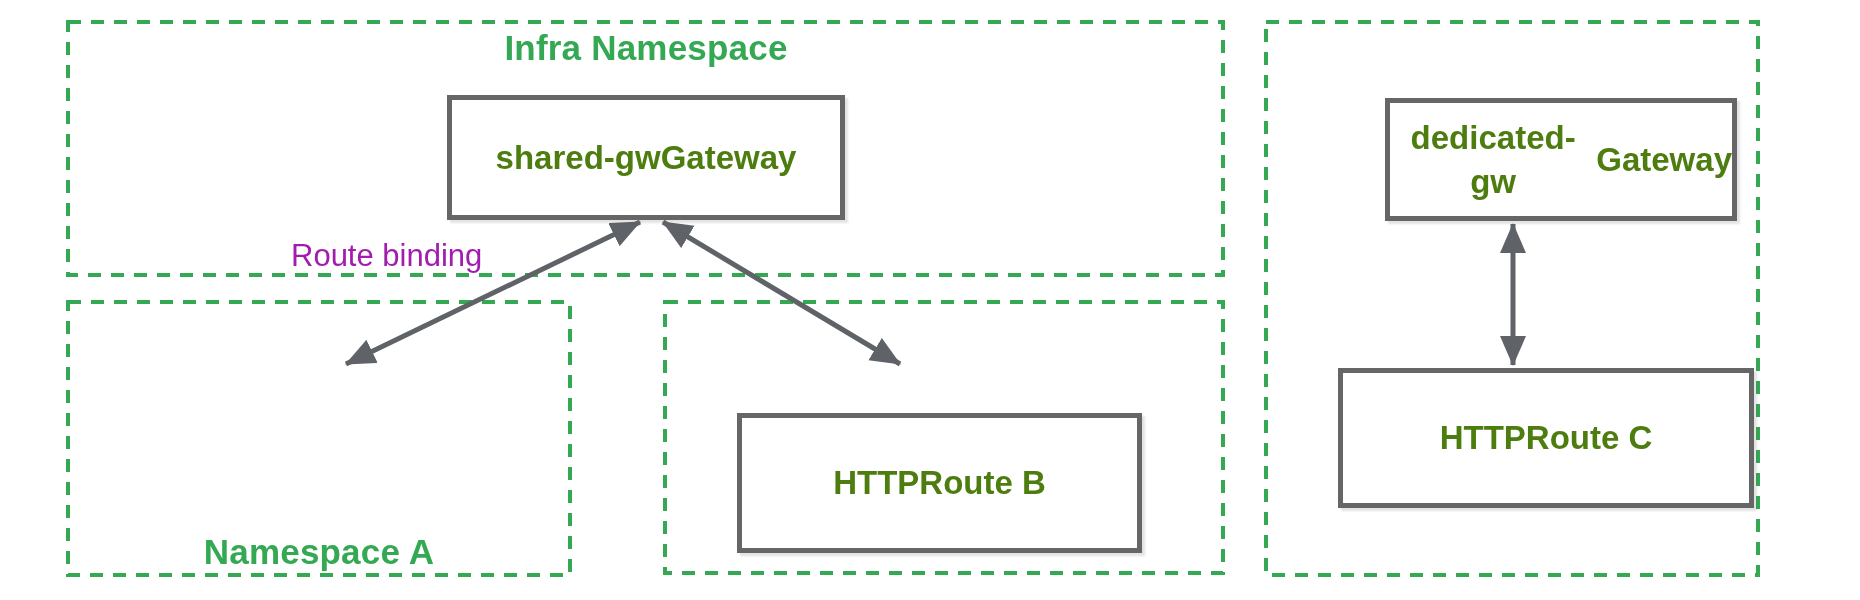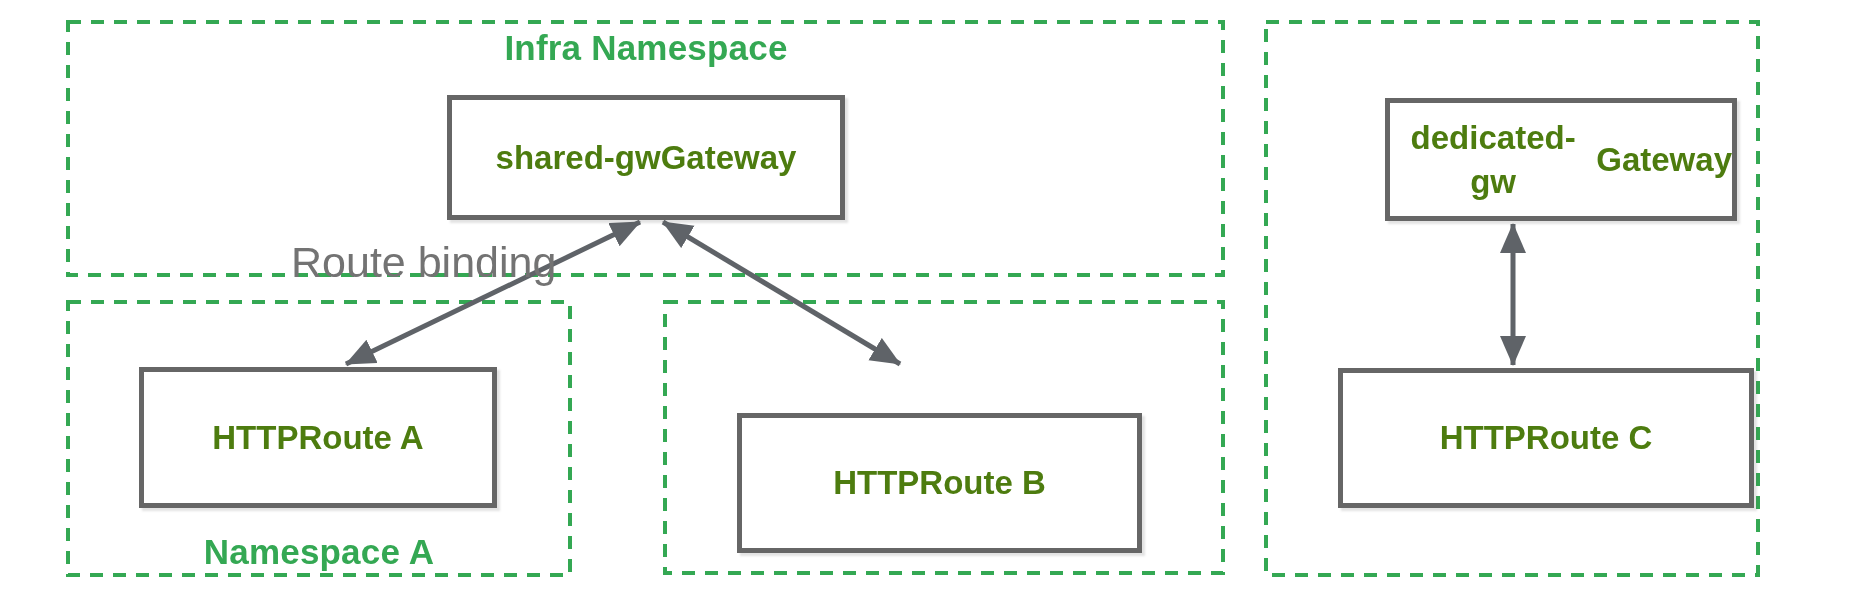--- a/index.html
+++ b/index.html
@@ -42,23 +42,23 @@
     align-items: center;
     justify-content: center;
     text-align: center;
     font-size: 33px;
     font-weight: bold;
     color: #4d7c0f;
     line-height: 44px;
   }
   .annotation {
     position: absolute;
-    font-size: 43px;
+    font-size: 31px;
     font-weight: normal;
-    color: #737373;
+    color: #a21caf;
   }
 </style>
 </head>
 <body>
 
 <div id="canvas">
 
   <svg id="shapes-layer" width="1860" height="600" viewBox="0 0 1860 600" xmlns="http://www.w3.org/2000/svg">
     <defs>
       <marker id="arrowhead" markerUnits="userSpaceOnUse" markerWidth="32" markerHeight="28" refX="29" refY="13" orient="auto-start-reverse">
@@ -82,23 +82,20 @@
   <div class="node-box" style="left:447px; top:95px; width:398px; height:125px;">
     <span>shared-gw</span>
     <span>Gateway</span>
   </div>
 
   <div class="node-box" style="left:1337px; top:98px; width:352px; height:123px;margin-left:48px;">
     <span>dedicated-gw</span>
     <span>Gateway</span>
   </div>
 
-  <div class="node-box" style="left:139px; top:367px; width:358px; height:141px;">
-    <span>HTTPRoute A</span>
-  </div>
 
   <div class="node-box" style="left:737px; top:367px; width:405px; height:140px;margin-top:46px;">
     <span>HTTPRoute B</span>
   </div>
 
   <div class="node-box" style="left:1338px; top:368px; width:416px; height:140px;">
     <span>HTTPRoute C</span>
   </div>
 
   <div class="annotation" style="left:291px; top:238px;">Route binding</div>

